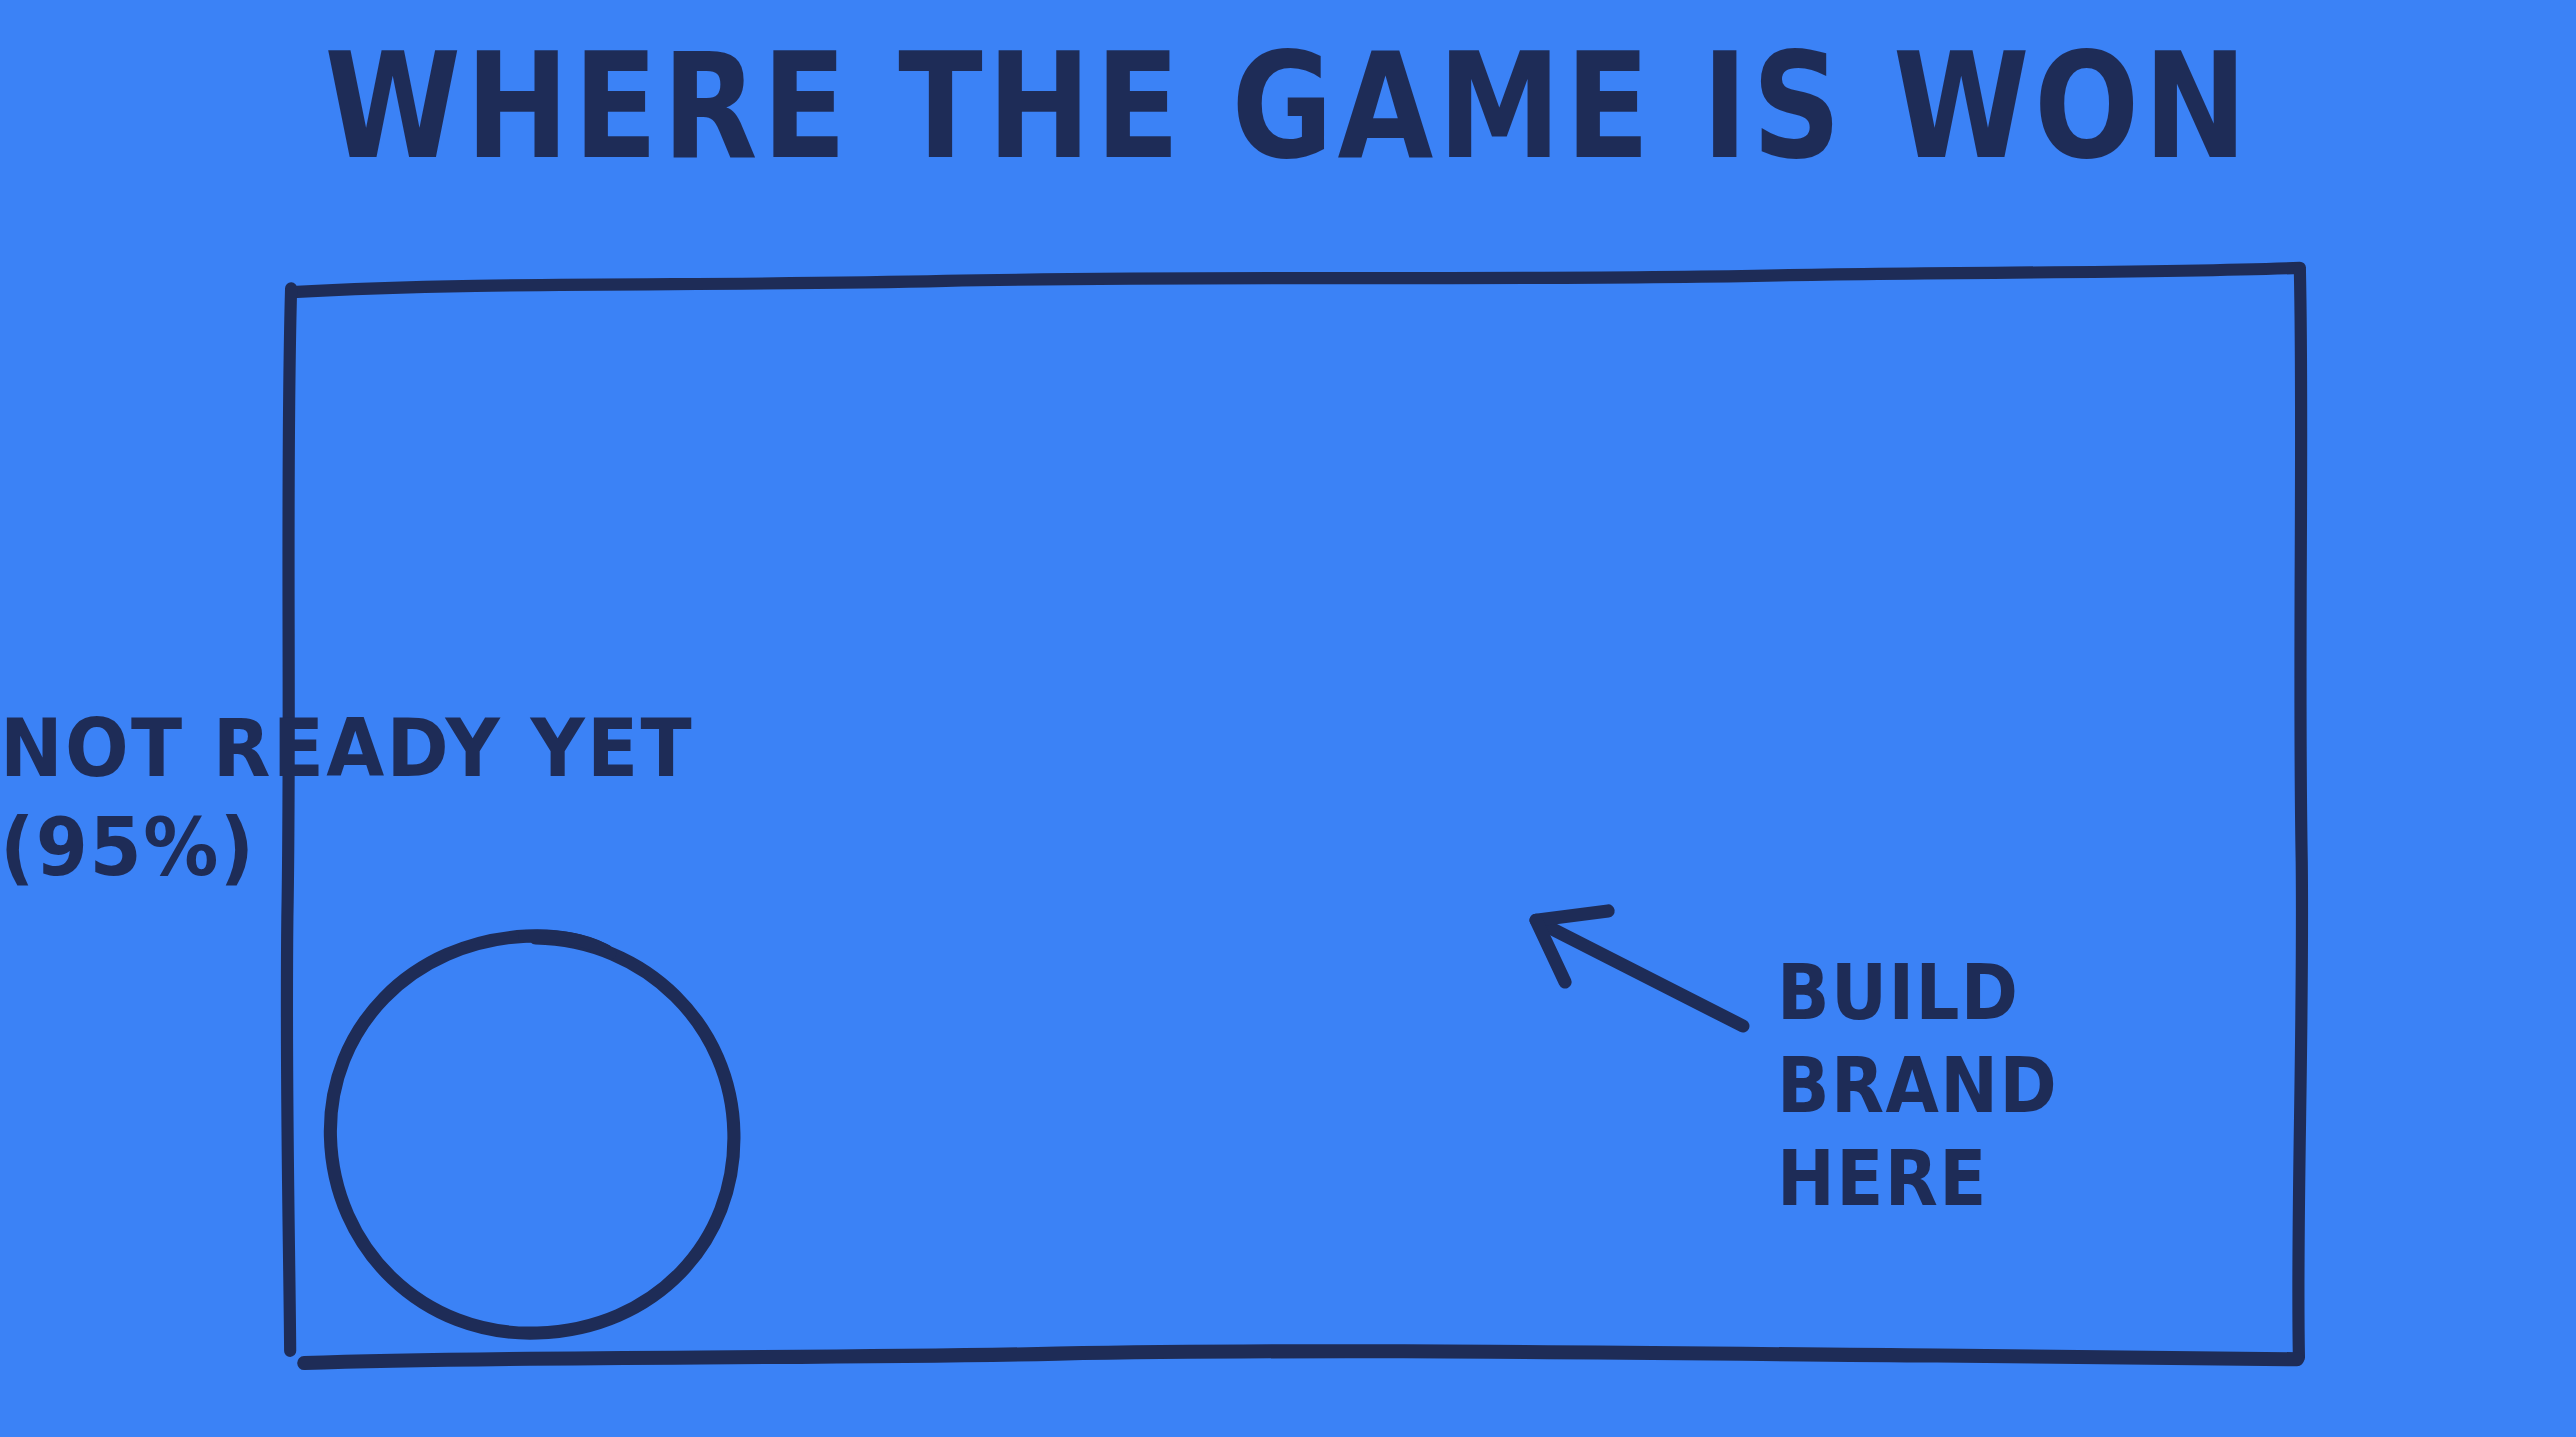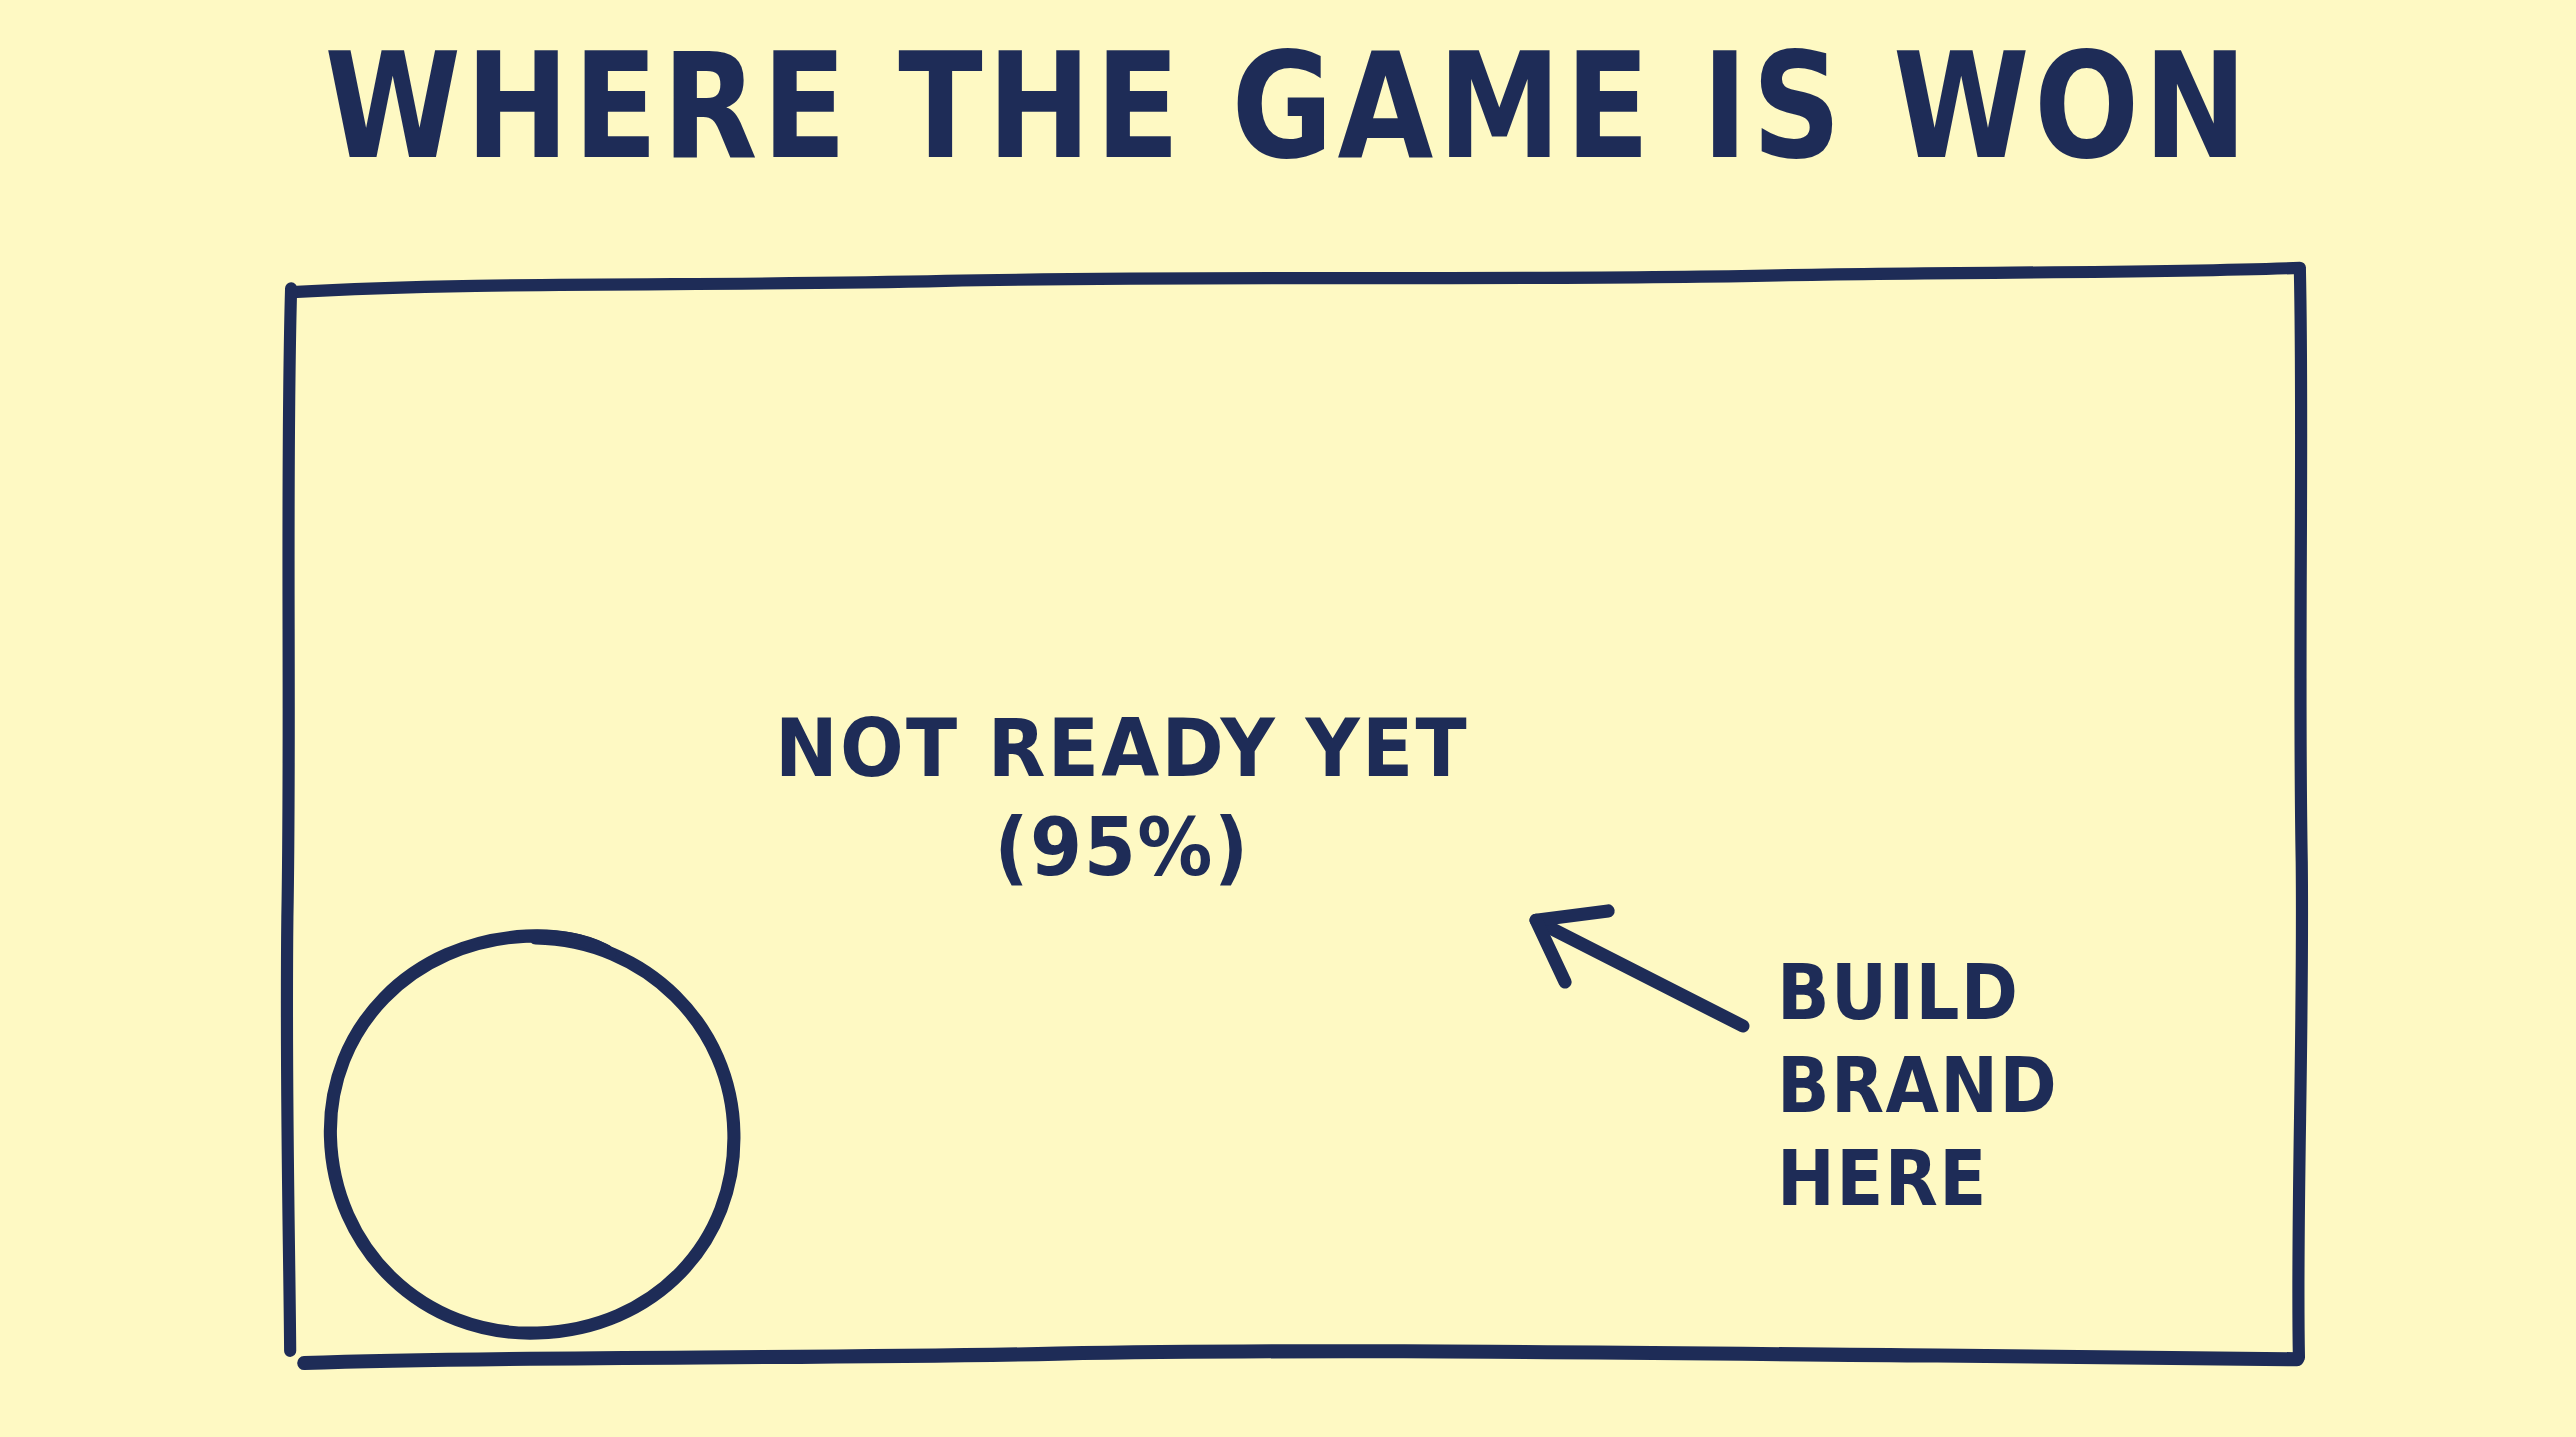--- a/index.html
+++ b/index.html
@@ -5,21 +5,21 @@
 <style>
   html, body {
     margin: 0;
     padding: 0;
     background: #ffffff;
   }
   #stage {
     position: relative;
     width: 2576px;
     height: 1438px;
-    background: #fef9c3;
+    background: #3b82f6;
     overflow: hidden;
     font-family: "DejaVu Sans", sans-serif;
   }
   
   #ink {
     position: absolute;
     left: 0; top: 0;
     width: 2576px;
     height: 1438px;
     pointer-events: none;
@@ -45,21 +45,21 @@
     letter-spacing: 0.035em;
     transform: scaleY(1.13) scaleX(0.96);
     transform-origin: 50% 0%;
     text-indent: 0;
   }
   
   #center-block {
     left: 0;
     top: 711px;
     width: 2244px;
-    text-align: center;
+    text-align: left;
   }
   #center-block .line1 {
     font-size: 75px;
     line-height: 1.0;
     letter-spacing: 0.03em;
     transform: scaleY(1.08);
     display: block;
   }
   #center-block .line2 {
     font-size: 75px;

